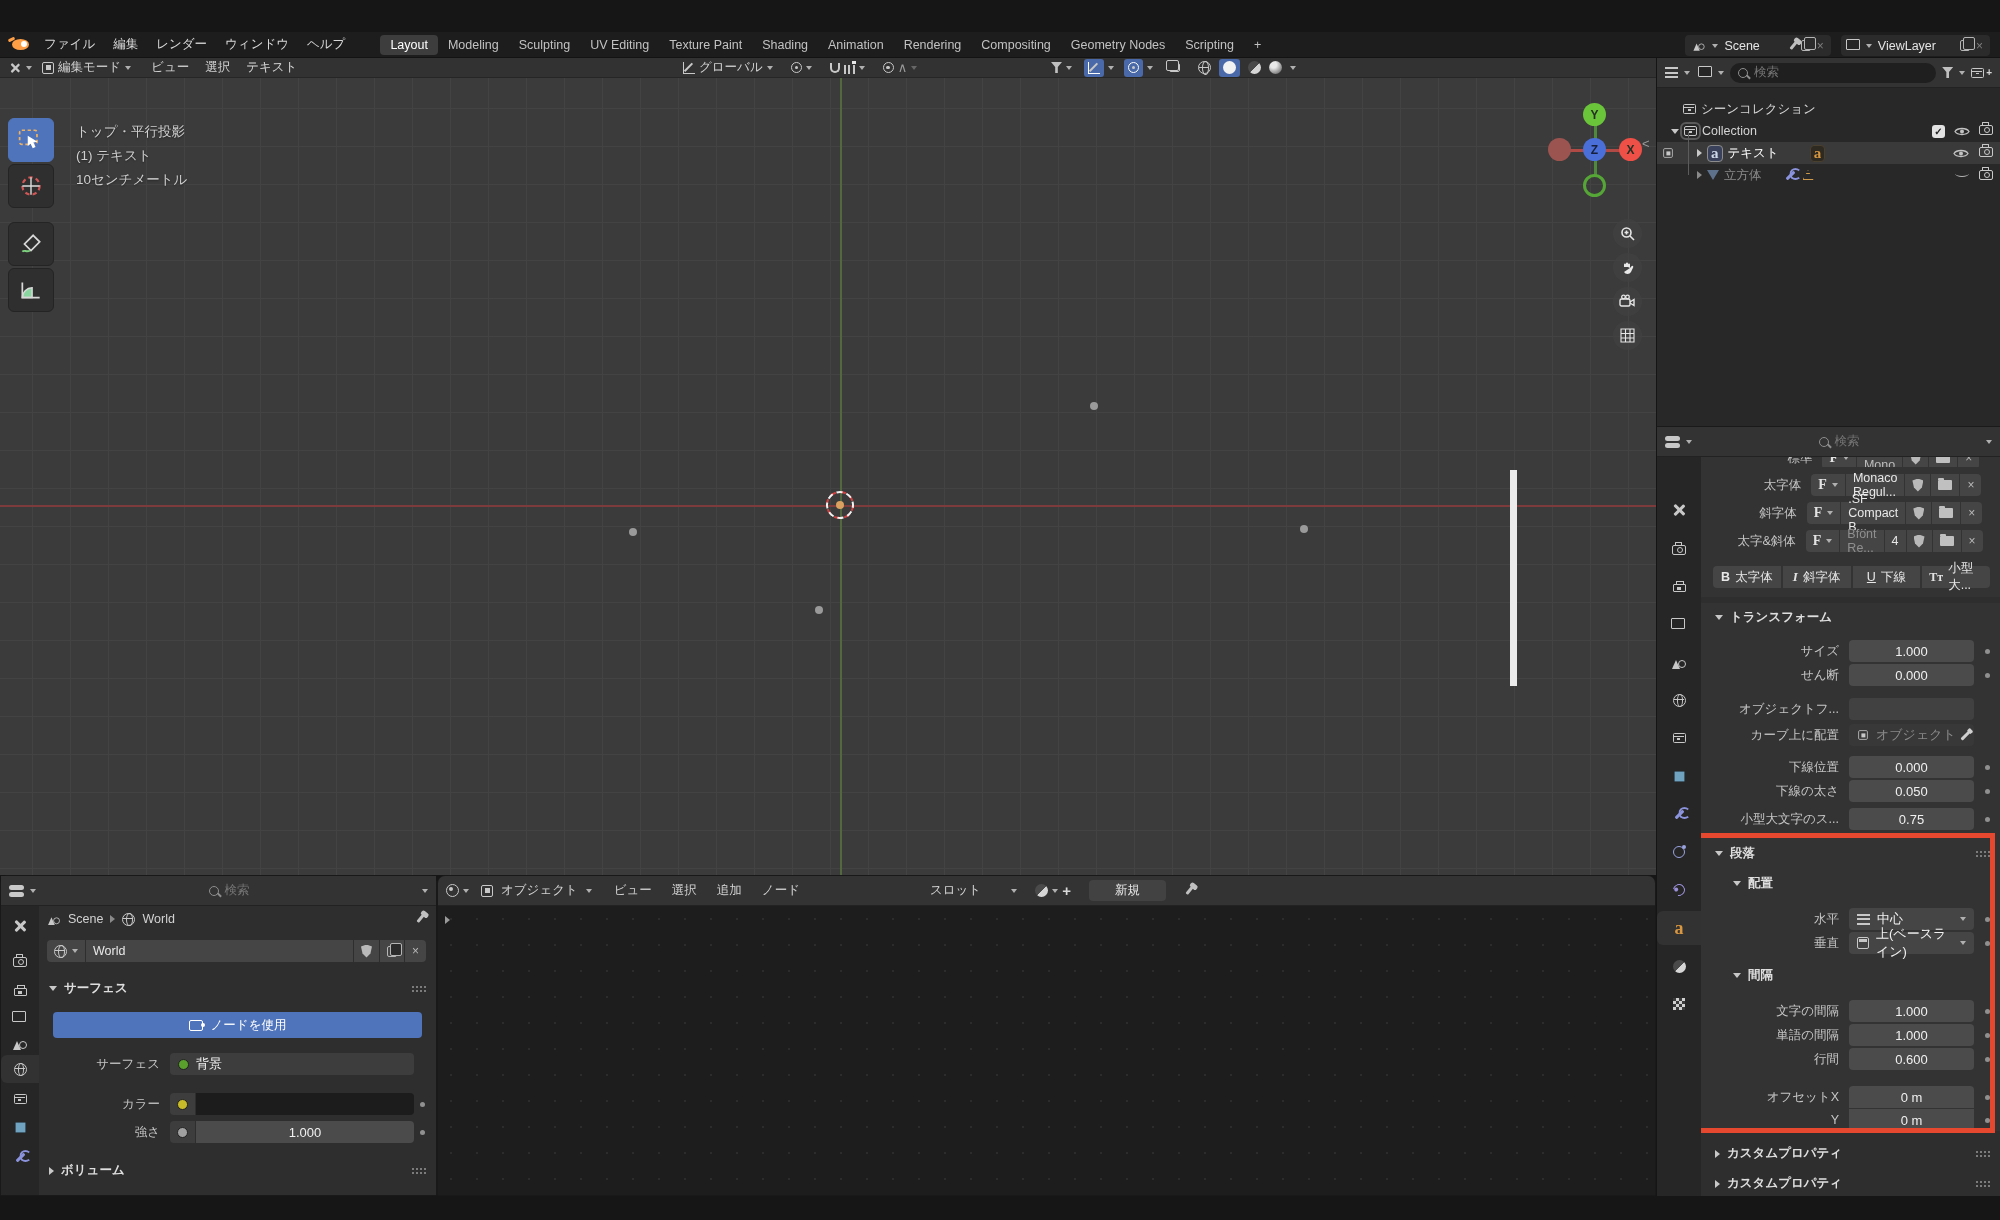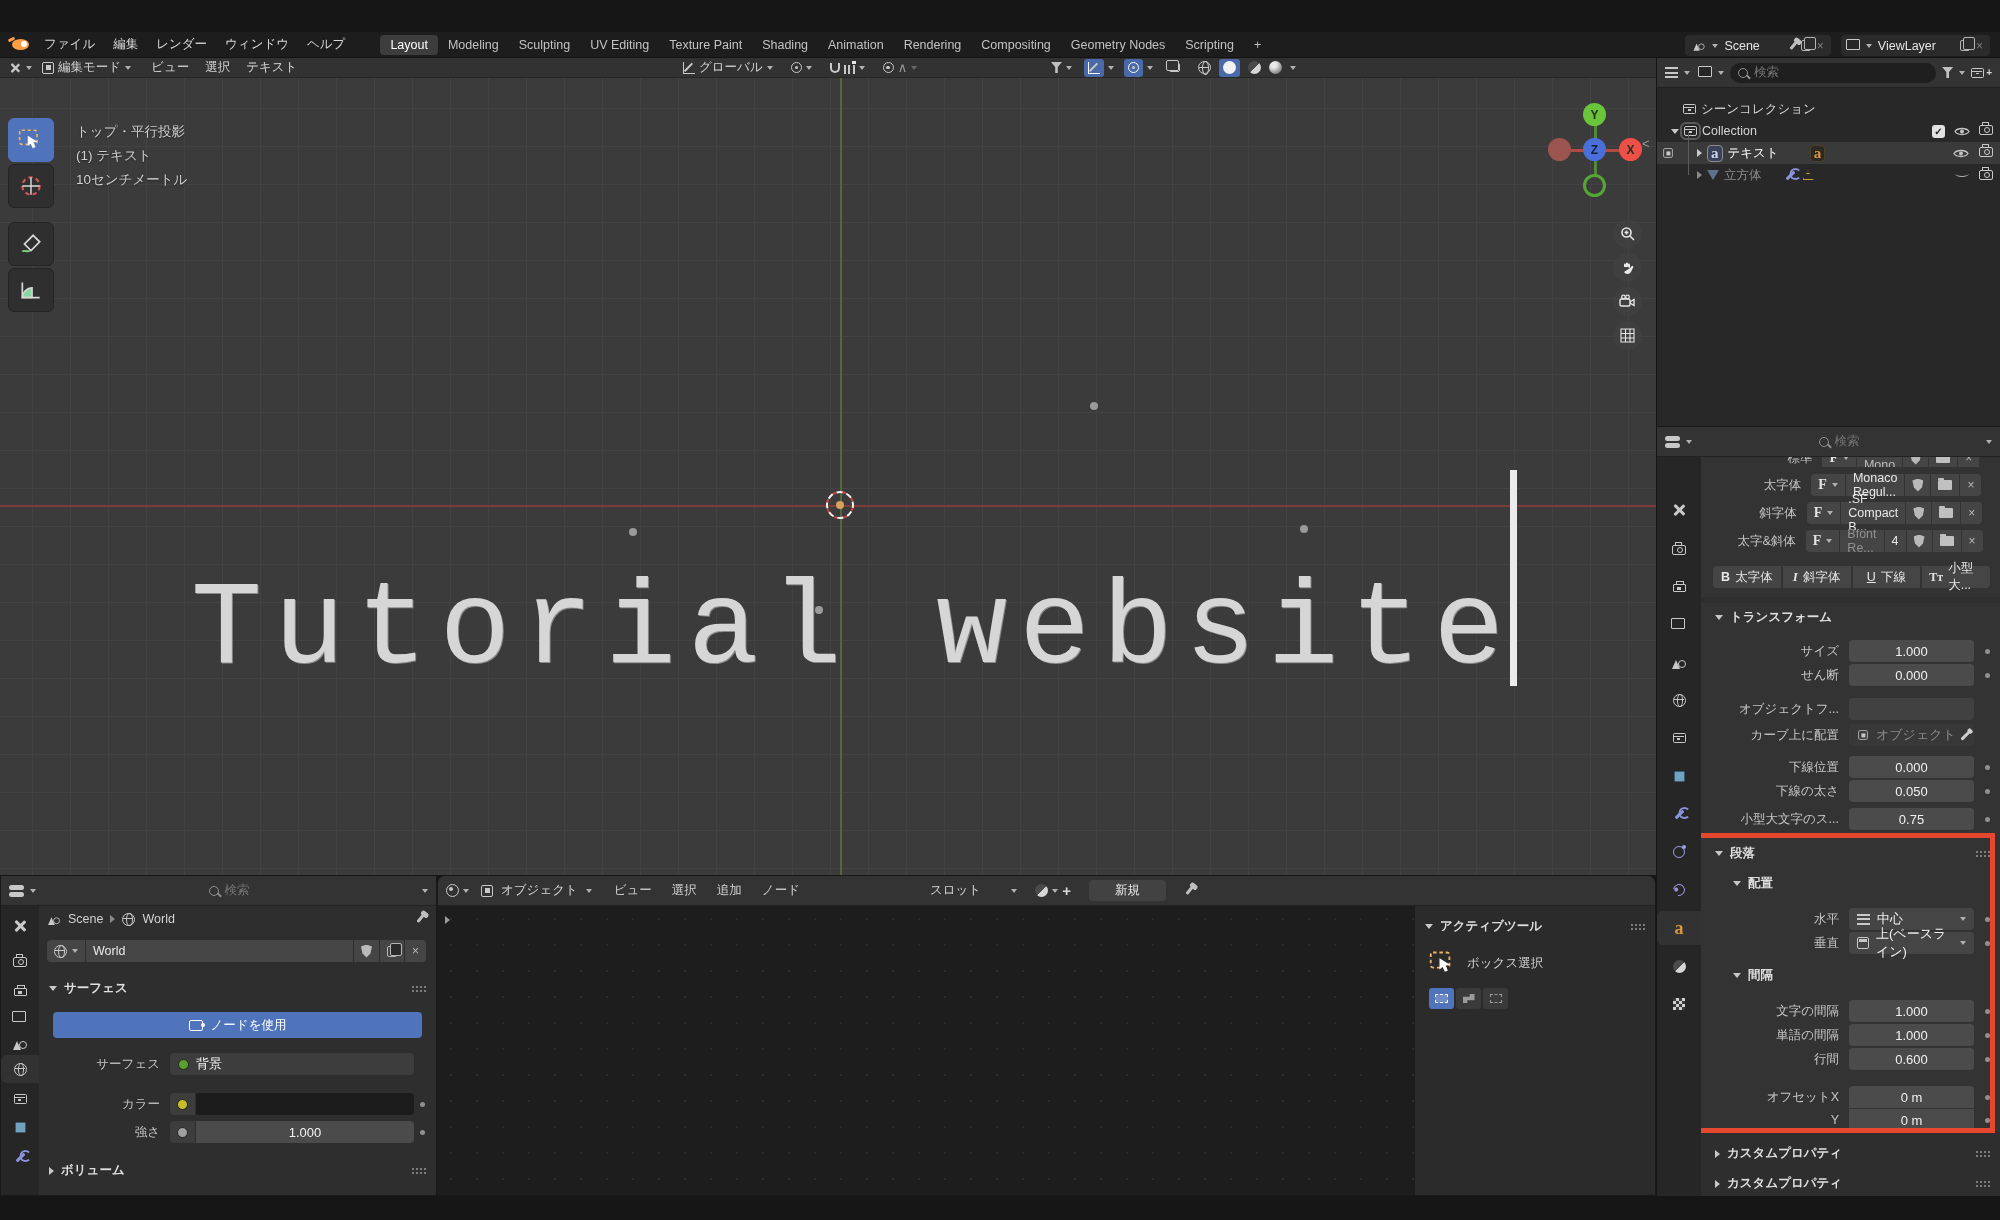--- a/index.html
+++ b/index.html
@@ -290,21 +290,20 @@
       <span class="ic halfsphere" style="margin-left:4px"></span>
       <span class="ic shadesphere" style="margin-left:4px"></span>
       <span class="cv" style="margin-left:4px"></span>
     </div>
   </div>
 
   <div class="viewport">
     <div class="axisY"></div>
     <div class="axisX"></div>
 
-    <div class="bigtext" style="left:191px;top:494px">Tutorial website</div>
     <div class="editcursor"></div>
     <div class="vdot" style="left:815px;top:528px"></div>
     <div class="vdot" style="left:1090px;top:324px"></div>
     <div class="vdot" style="left:1300px;top:447px"></div>
     <div class="vdot" style="left:629px;top:450px"></div>
 
     <div class="cursor3d">
       <div class="ring"></div>
         <div class="ring2"></div>
         <div class="dot"></div>
@@ -887,41 +886,16 @@
         <span class="cv" style="margin-left:26px"></span>
       <span class="ic halfsphere" style="margin-left:14px"></span>
         <span class="cv"></span>
       <span class="plus">+</span>
       <span class="newbtn" style="margin-left:14px">新規</span>
       <span class="ic pin" style="margin-left:18px"></span>
     </div>
     <div class="shaderbody">
       <span class="tri-r" style="position:absolute;left:7px;top:10px;border-left-color:#9a9a9a"></span>
     </div>
-    <div class="npanel">
-      <div class="phead" style="top:12px;left:10px;right:0">
-        <span class="tri-d"></span>
-          <span>アクティブツール</span>
-          <span class="dragdots"></span>
-      </div>
-      <div style="position:absolute;left:14px;top:44px;display:flex;align-items:center;gap:10px">
-        <svg width="28" height="26" viewBox="0 0 24 22">
-            <rect x="1.5" y="2" width="16" height="13" rx="2" fill="none" stroke="#efb261" stroke-width="1.6" stroke-dasharray="3 2.4"></rect>
-            <path d="M9 7l9 5.5-3.8.9 2 4-2.6 1.1-1.9-4.1L9 16.5z" fill="#fff"></path>
-          </svg>
-        <span>ボックス選択</span>
-      </div>
-      <div style="position:absolute;left:14px;top:82px;display:flex;gap:2px">
-        <div class="modebtn active">
-            <span style="width:13px;height:9px;border:1.3px dashed #fff;border-radius:1px;background:#6f8cc7;display:block"></span>
-          </div>
-        <div class="modebtn">
-            <span style="width:12px;height:9px;background:#9a9a9a;clip-path:polygon(0 30%,60% 30%,60% 0,100% 0,100% 70%,40% 70%,40% 100%,0 100%);display:block"></span>
-          </div>
-        <div class="modebtn">
-            <span style="width:12px;height:9px;border:1.3px dashed #9a9a9a;display:block"></span>
-          </div>
-      </div>
-    </div>
   </div>
 
 
 </div>
 
 </body></html>

